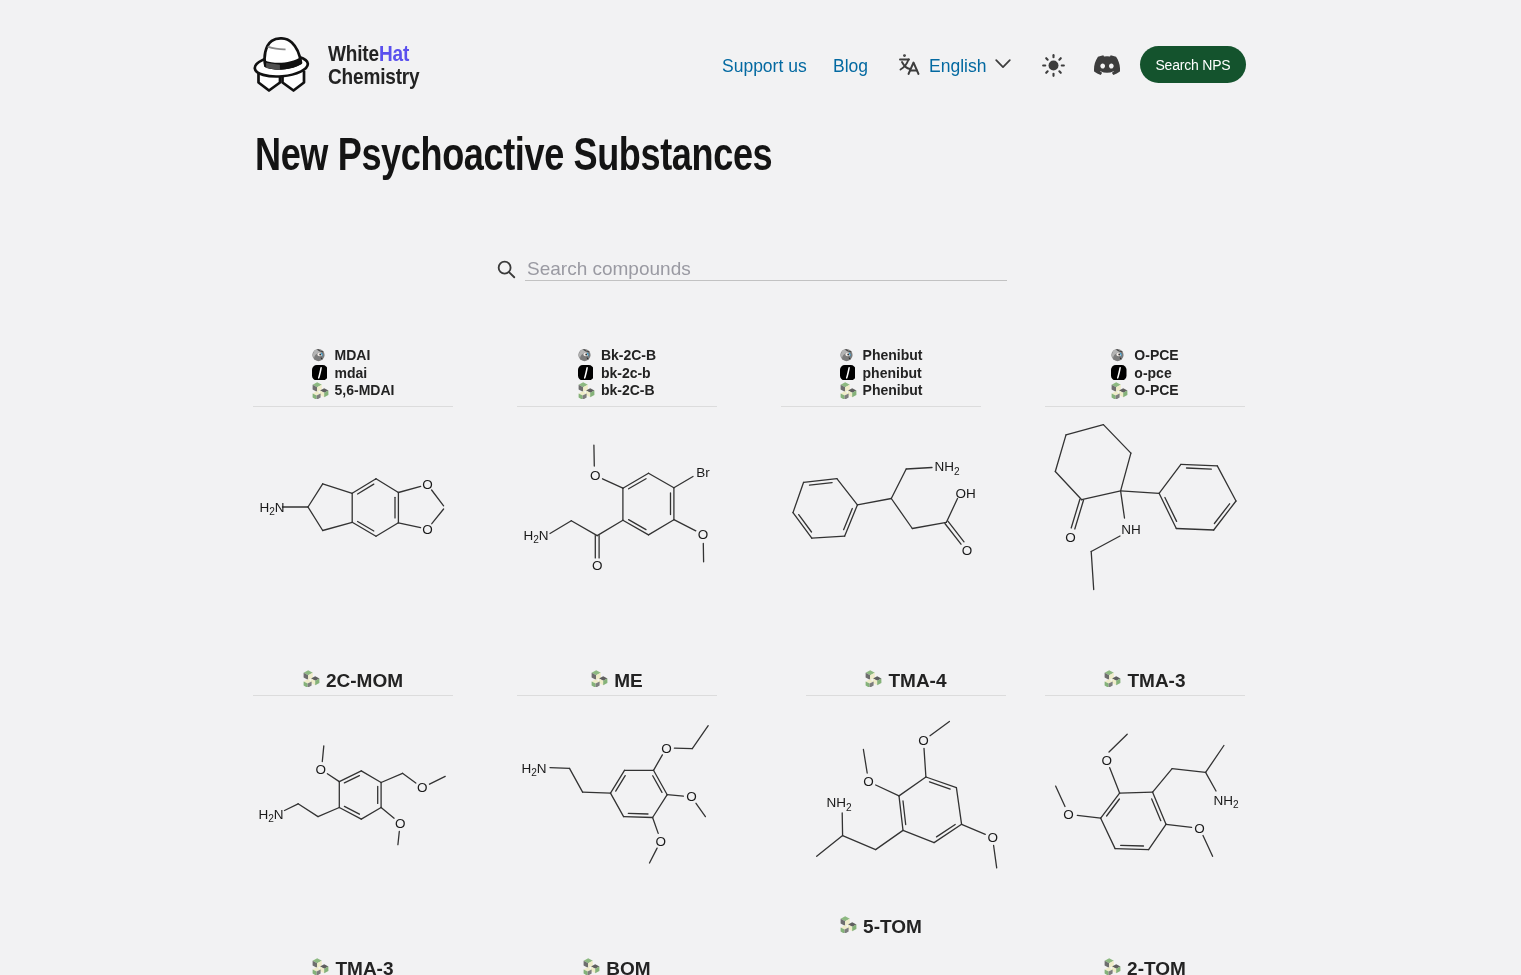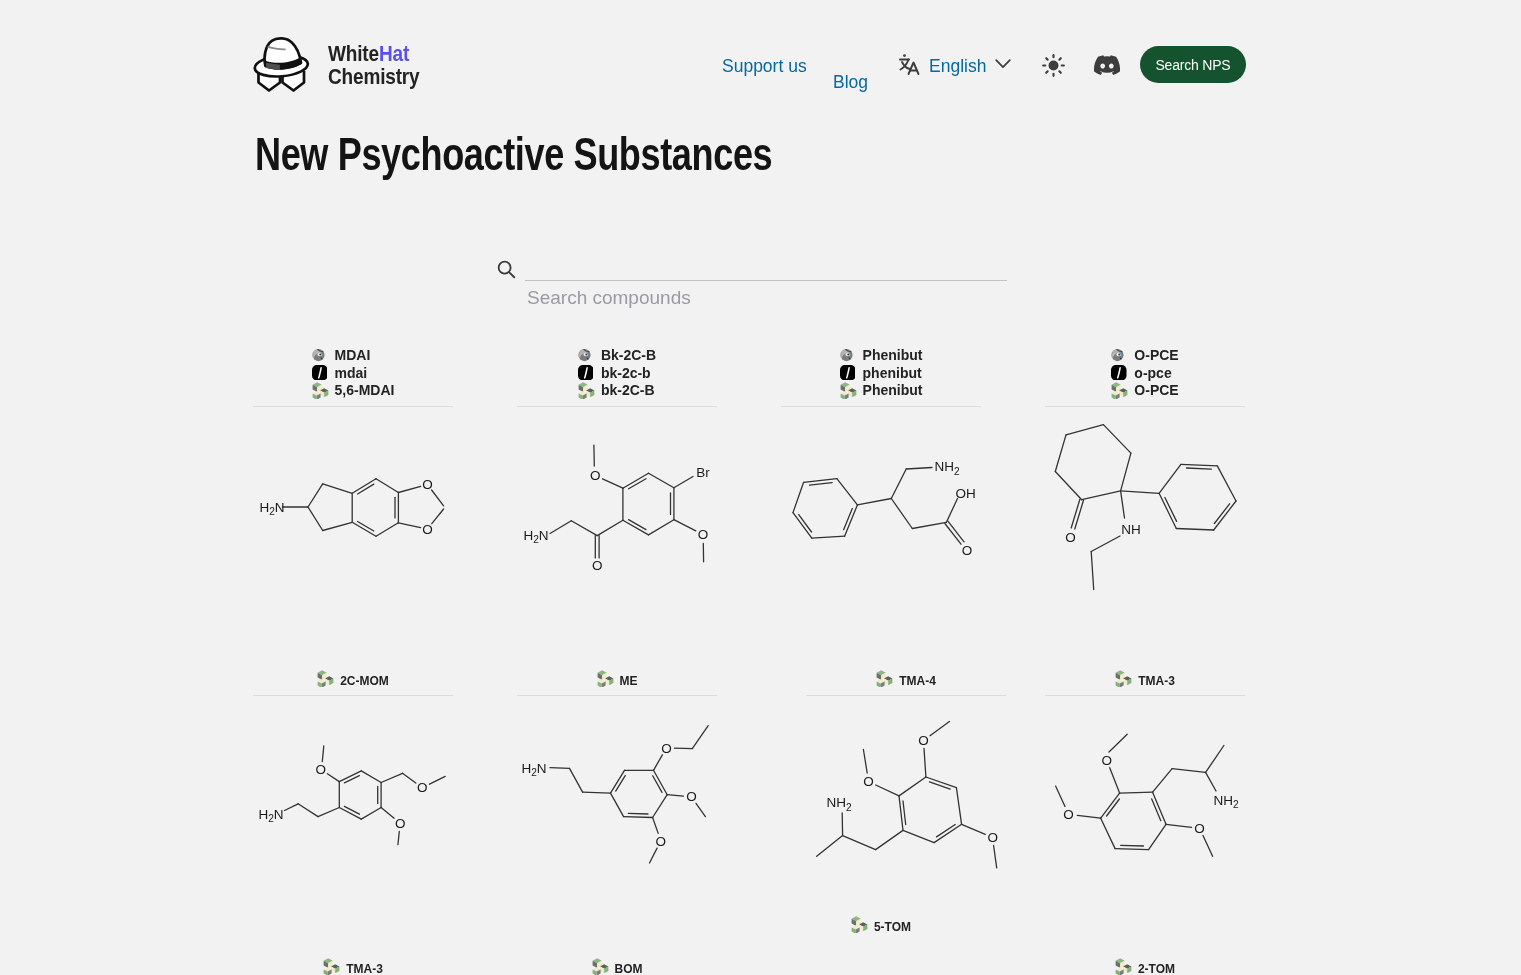--- a/index.html
+++ b/index.html
@@ -2,27 +2,27 @@
 <html><head><meta charset="utf-8">
 <style>
 * { margin:0; padding:0; box-sizing:border-box; }
 html,body { width:1521px; height:975px; background:#f2f2f3; font-family:"Liberation Sans",sans-serif; position:relative; overflow:hidden; }
 .abs { position:absolute; }
 .logo-text { position:absolute; left:328px; top:42.5px; font-size:21.5px; font-weight:bold; line-height:23.5px; color:#232323; letter-spacing:-0.2px; transform:scaleX(0.885); transform-origin:left top; }
 .logo-text .hat { color:#5a50ee; }
 .nav { position:absolute; top:0; height:130px; font-size:17.5px; color:#0369a1; }
 h1 { position:absolute; left:255px; top:126px; font-size:47px; color:#141414; letter-spacing:-0.5px; transform:scaleX(0.768); transform-origin:left top; white-space:nowrap; }
 .searchline { position:absolute; left:525px; top:280px; width:482px; border-top:1px solid #c2c2c2; }
-.sph { position:absolute; left:527px; top:258px; font-size:19px; color:#9a9aa2;margin-top:29px; }
+.sph { position:absolute; left:527px; top:258px; font-size:19px; color:#9a9aa2; }
 .card { position:absolute; width:200px; }
 .hdrblock { display:table; margin:0 auto;font-weight:bold; }
 .hrow { display:flex; align-items:center; height:17.8px; }
 .hic { width:23px; display:inline-flex; align-items:center; }
 .htx { font-size:14px; color:#232323; white-space:nowrap; }
-.h2tx { font-size:12px; position:relative; top:2.5px; }
+.h2tx { font-size:19px; position:relative; top:2.5px; }
 .divider { border-top:1px solid #dcdcdc; margin-top:7px; width:200px; }
 .mol { display:block; margin-top:2.5px; }
 .btn { position:absolute; left:1140px; top:46px; width:106px; height:37px; background:#14532d; border-radius:18.5px; color:#fff; font-size:14px; letter-spacing:-0.2px; display:flex; align-items:center; justify-content:center; }
 </style></head>
 <body>
 <div class="abs" style="left:252px;top:36px;"><svg width="58" height="57" viewBox="0 0 58 57">
 <g stroke="#111" stroke-width="2.7" stroke-linejoin="round">
 <path d="M6.5 35 L6.5 46.5 L17 54.5 L28 46.5 L28 37" fill="#fff"></path>
 <path d="M30.5 37 L30.5 46.5 L41.5 54.5 L52 46.5 L52 35" fill="#fff"></path>
 <g transform="rotate(-5 29 30)">
@@ -31,21 +31,21 @@
 </g>
 </g>
 <g transform="rotate(-5 29 30)">
 <path d="M12.8 22.8 C24 28.5 39.5 28 49.8 22.5 L50 29.5 C39.5 34.8 23 35 12.6 29.5 Z" fill="#111"></path>
 <path d="M14.5 25.5 L28 28.6 L27.6 33.8 L14 30.6 Z" fill="#4f4f4f"></path>
 <path d="M16.8 10.3 C23 13 29.5 14.3 35 14.6 L35 12.9 C29.5 12.6 23.5 11.2 18 8.8 Z" fill="#8a8a8a"></path>
 </g>
 </svg></div>
 <div class="logo-text">White<span class="hat">Hat</span><br>Chemistry</div>
 <div class="nav" style="left:722px;top:56px;">Support us</div>
-<div class="nav" style="left:833px;top:72px;">Blog</div>
+<div class="nav" style="left:833px;top:56px;">Blog</div>
 <div class="abs" style="left:897px;top:53px;"><svg width="24" height="24" viewBox="0 0 24 24" fill="none" stroke="#3d3d3d" stroke-width="1.9" stroke-linecap="round" stroke-linejoin="round">
       <path d="M3 6.5 h9"></path>
       <path d="M11.5 6.5 C10 11 7 14.5 3.5 16.5"></path>
       <path d="M5 9 C7 13 10.5 15.5 13 16"></path>
       <circle cx="7.5" cy="2.6" r="0.5" fill="#3d3d3d"></circle>
       <path d="M11.5 21 L16.5 9.5 L21.5 21"></path>
       <path d="M13.2 17.5 h6.6"></path>
     </svg></div>
 <div class="nav" style="left:929px;top:56px;text-align:center;">English</div>
 <div class="abs" style="left:995px;top:57px;"><svg width="16" height="14" viewBox="0 0 16 14" fill="none" stroke="#3d3d3d" stroke-width="1.7" stroke-linecap="round" stroke-linejoin="round">

